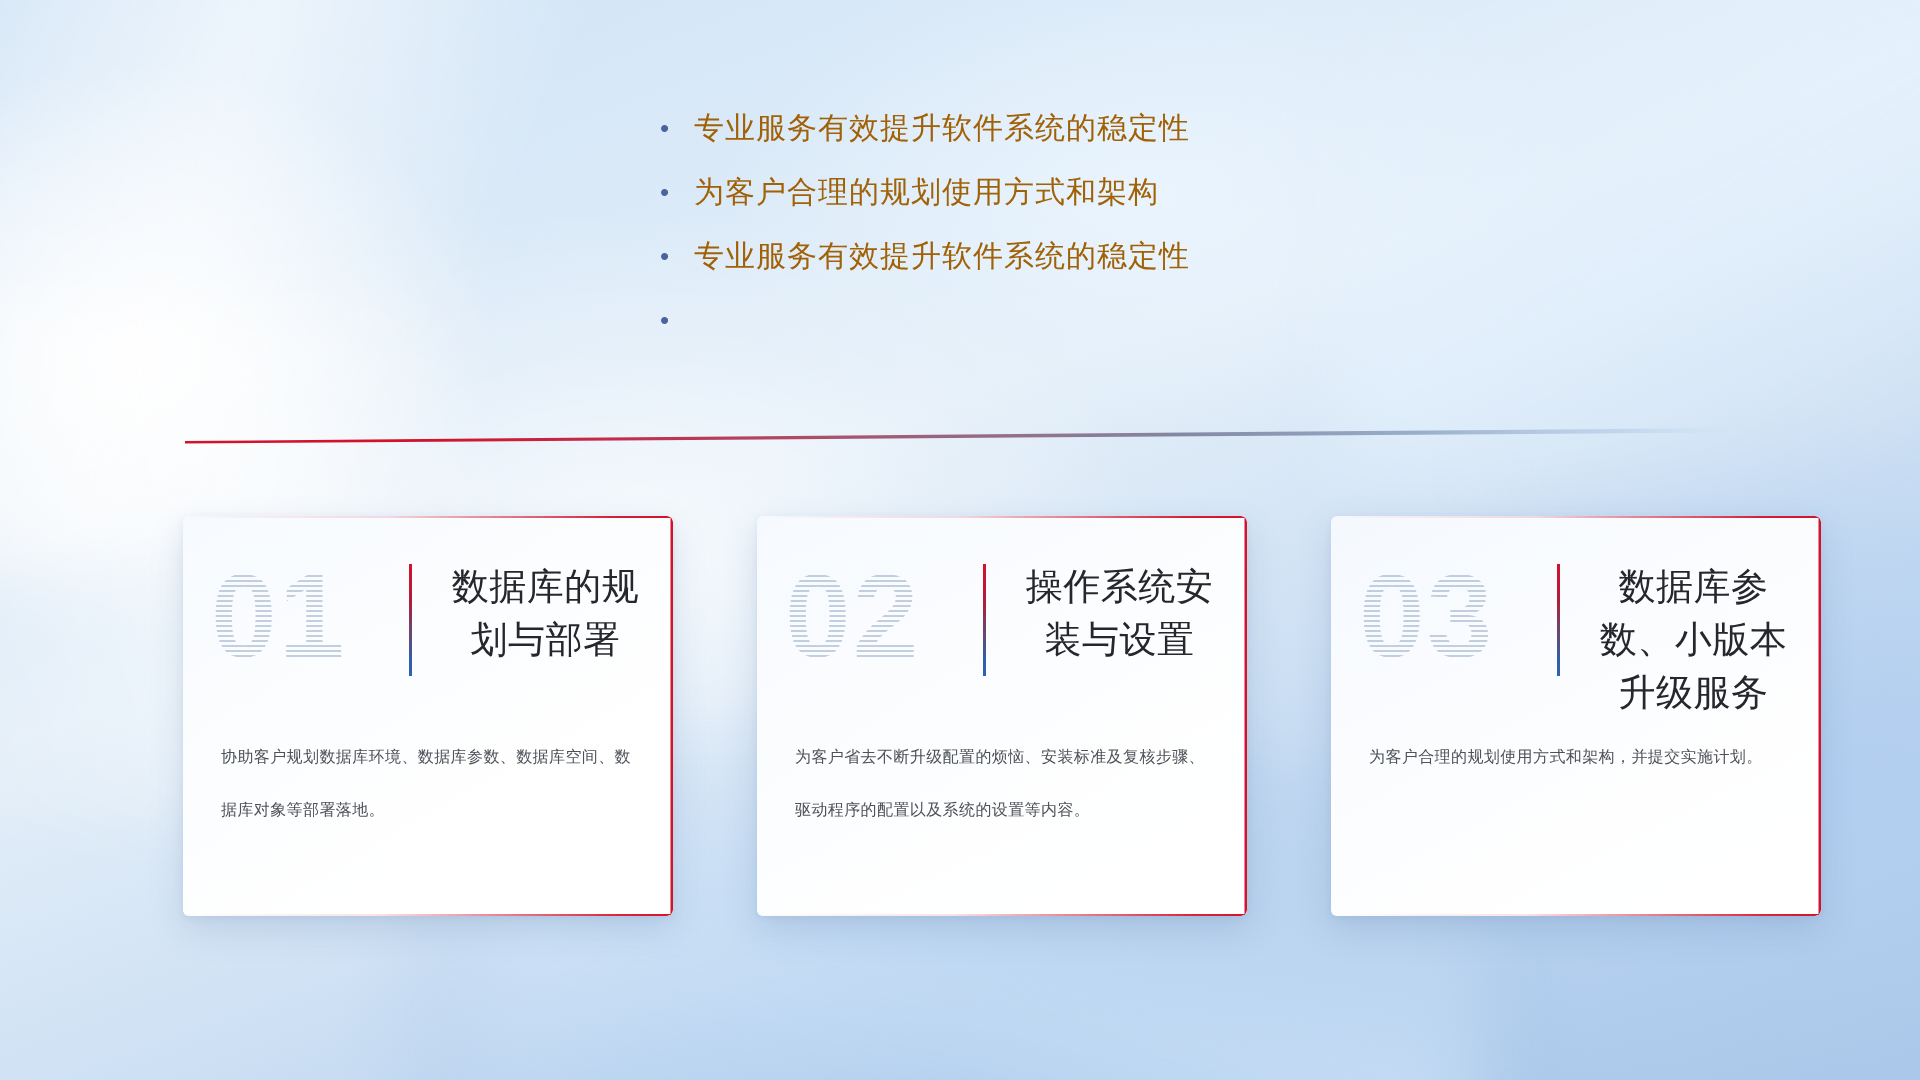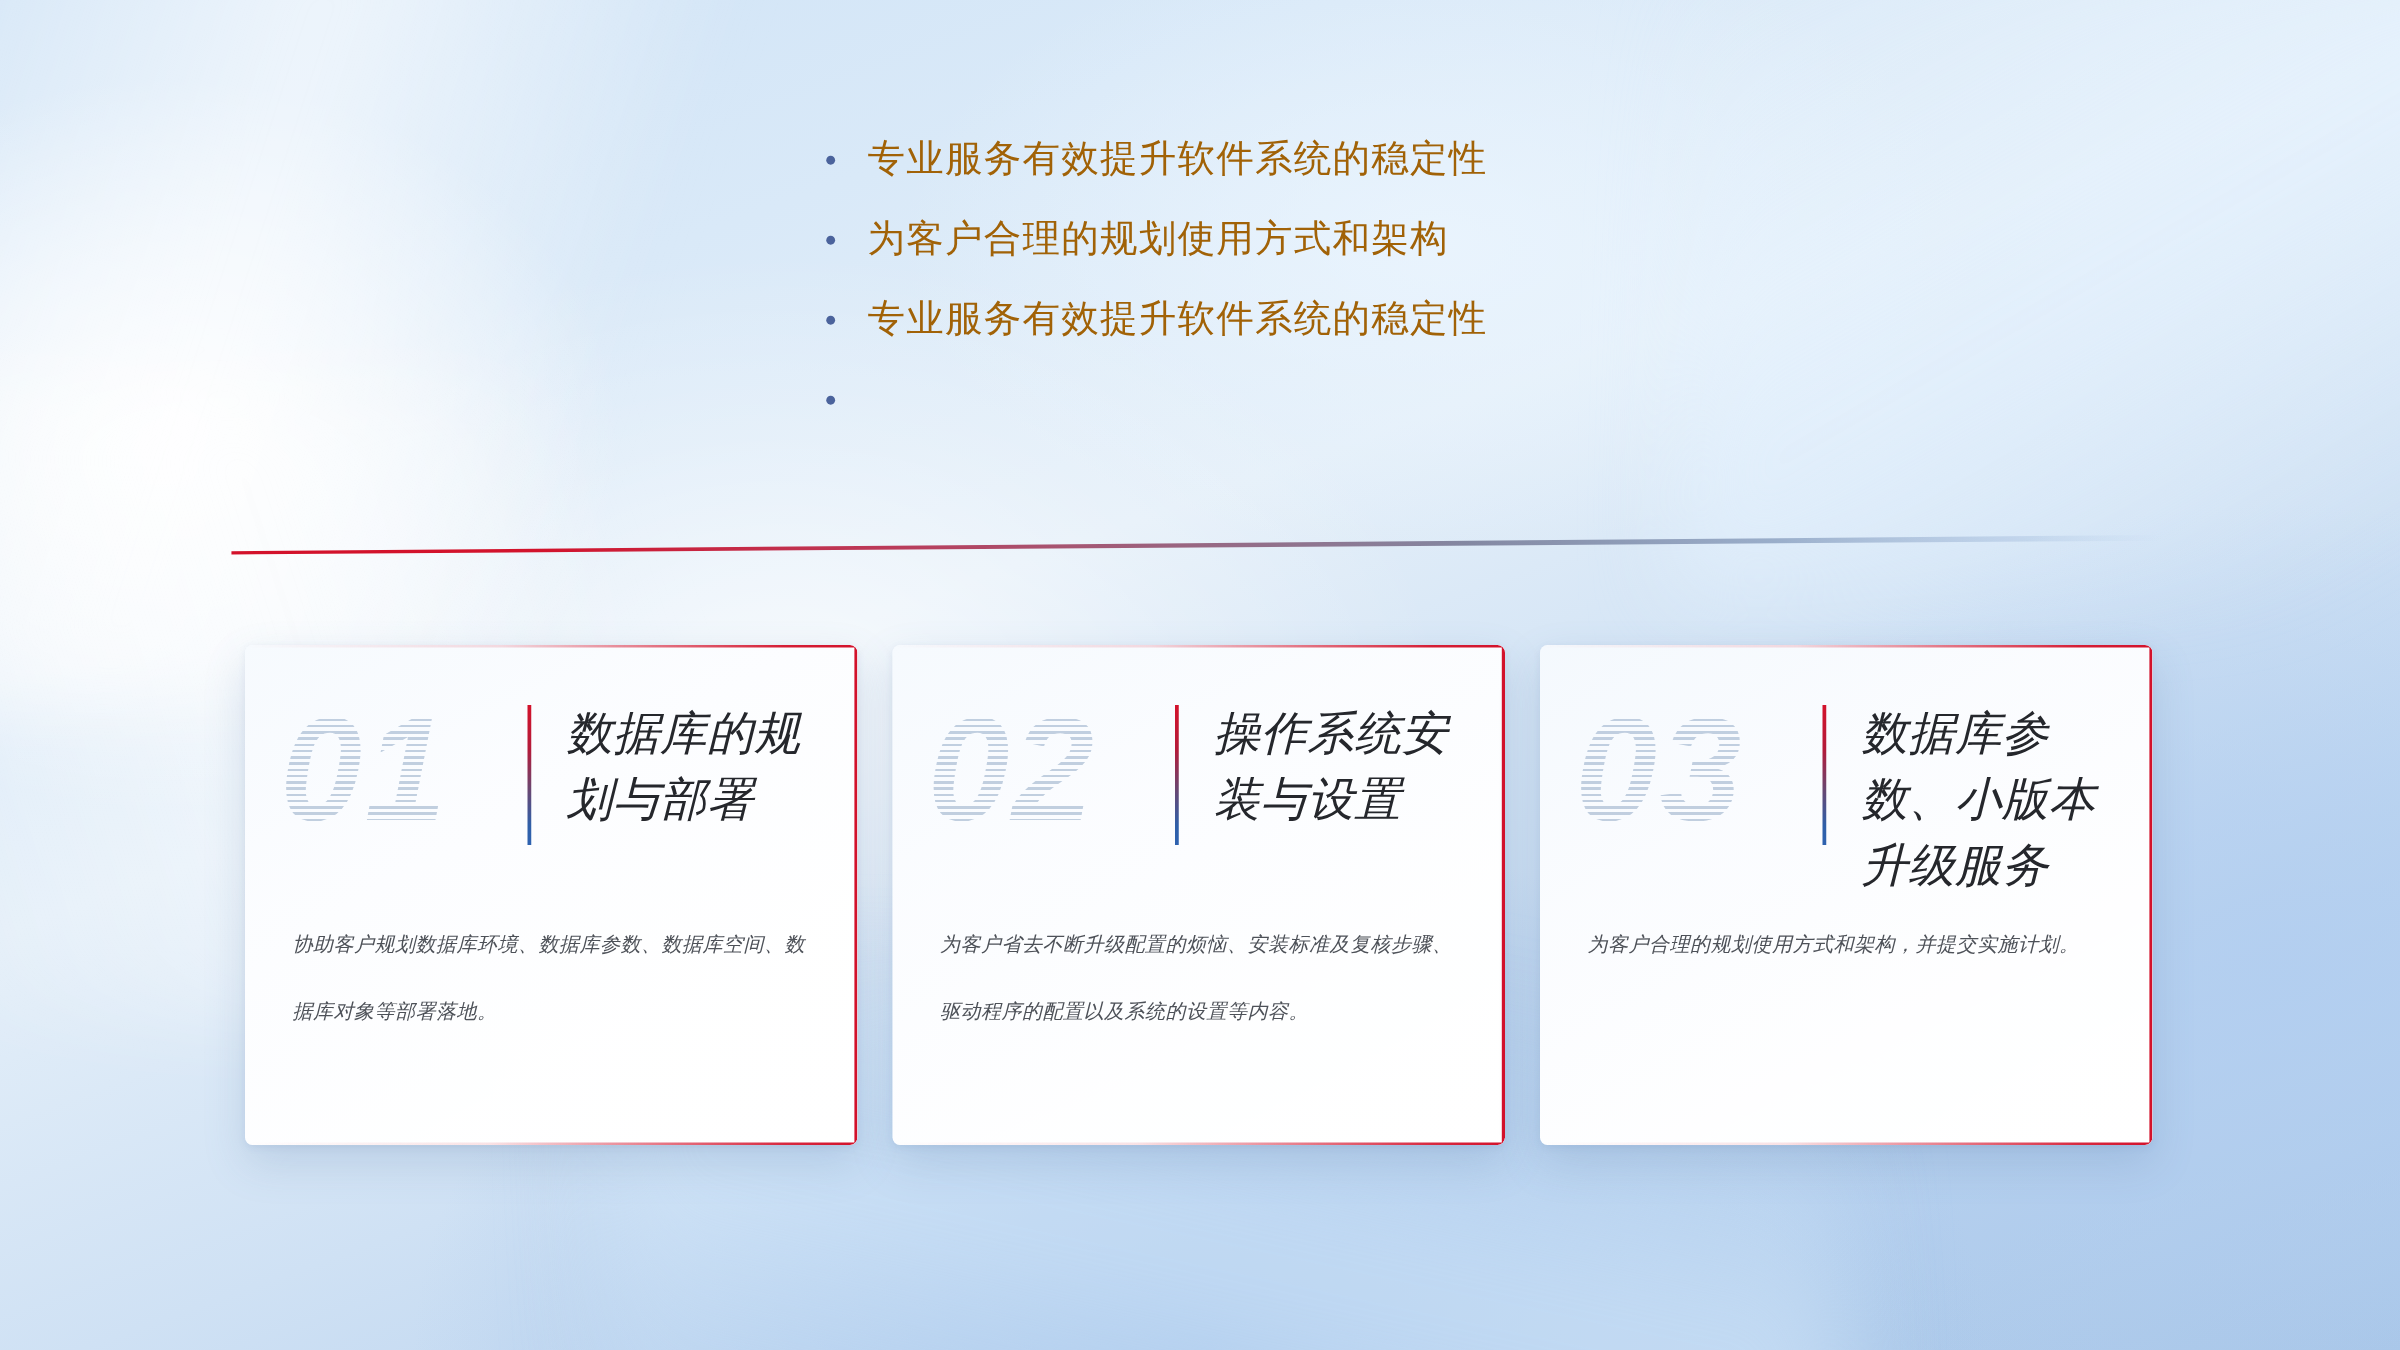--- a/index.html
+++ b/index.html
@@ -63,22 +63,22 @@
   }
 
   
   .divider-wrap {
     position:absolute; left:185px; top:424px; width:1545px; height:22px;
   }
   .divider-wrap svg { display:block; }
 
   
   .cards {
-    position:absolute; left:196px; top:516px;
-    display:flex; gap:28px;font-style:italic;
+    position:absolute; left:183px; top:516px;
+    display:flex; gap:84px;
   }
   .card {
     position:relative;
     width:490px; height:400px;
     border-radius:6px;
     background:linear-gradient(152deg, rgba(246,250,254,0.94) 0%, rgba(252,253,255,0.97) 34%, rgba(255,255,255,0.99) 70%, rgba(255,255,255,1) 100%);
     box-shadow:0 14px 34px rgba(84,118,164,0.20), 0 2px 6px rgba(84,118,164,0.10);
     overflow:hidden;
   }
   
@@ -100,21 +100,21 @@
     font-size:118px; font-weight:700; letter-spacing:2px;
     line-height:132px;
     color:#9fb4cd;
     opacity:0.62;
     -webkit-mask-image:repeating-linear-gradient(to bottom, #000 0px, #000 2px, transparent 2px, transparent 5px);
     mask-image:repeating-linear-gradient(to bottom, #000 0px, #000 2px, transparent 2px, transparent 5px);
     user-select:none;
   }
   .card-head-right {
     position:absolute; left:226px; top:44px; right:22px;
-    display:flex; align-items:flex-start;
+    display:flex; align-items:flex-start;text-align:center;
   }
   .head-rule {
     width:3px; height:112px; flex:0 0 3px; margin-right:28px; margin-top:4px;
     background:linear-gradient(to bottom,#d3122b 0%, #b31b3a 32%, #6a4670 60%, #2f5fa8 86%, #2e62b0 100%);
   }
   .card-title {
     color:#25272c;
     font-size:37px; line-height:53px;
     font-weight:500; letter-spacing:0.5px;
   }

